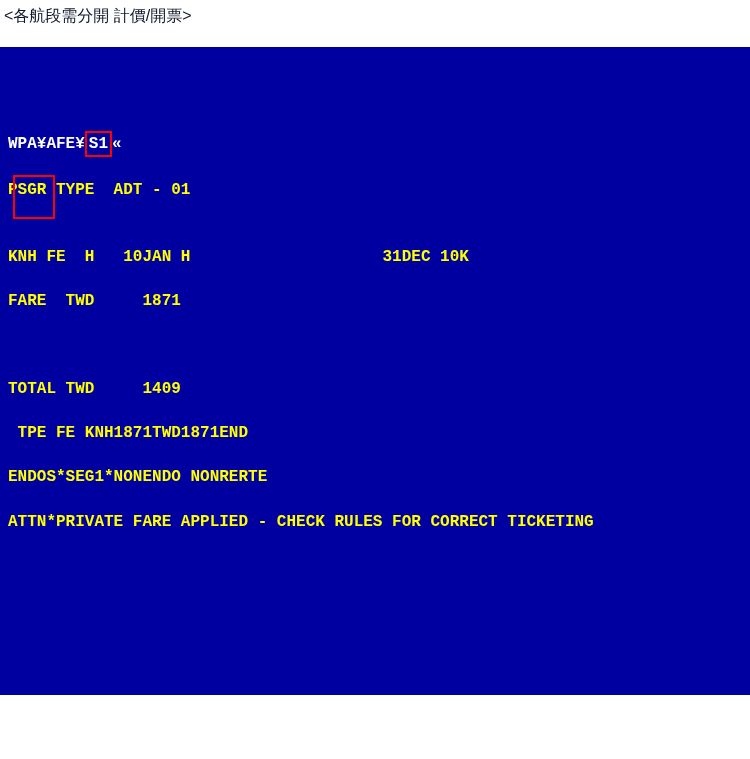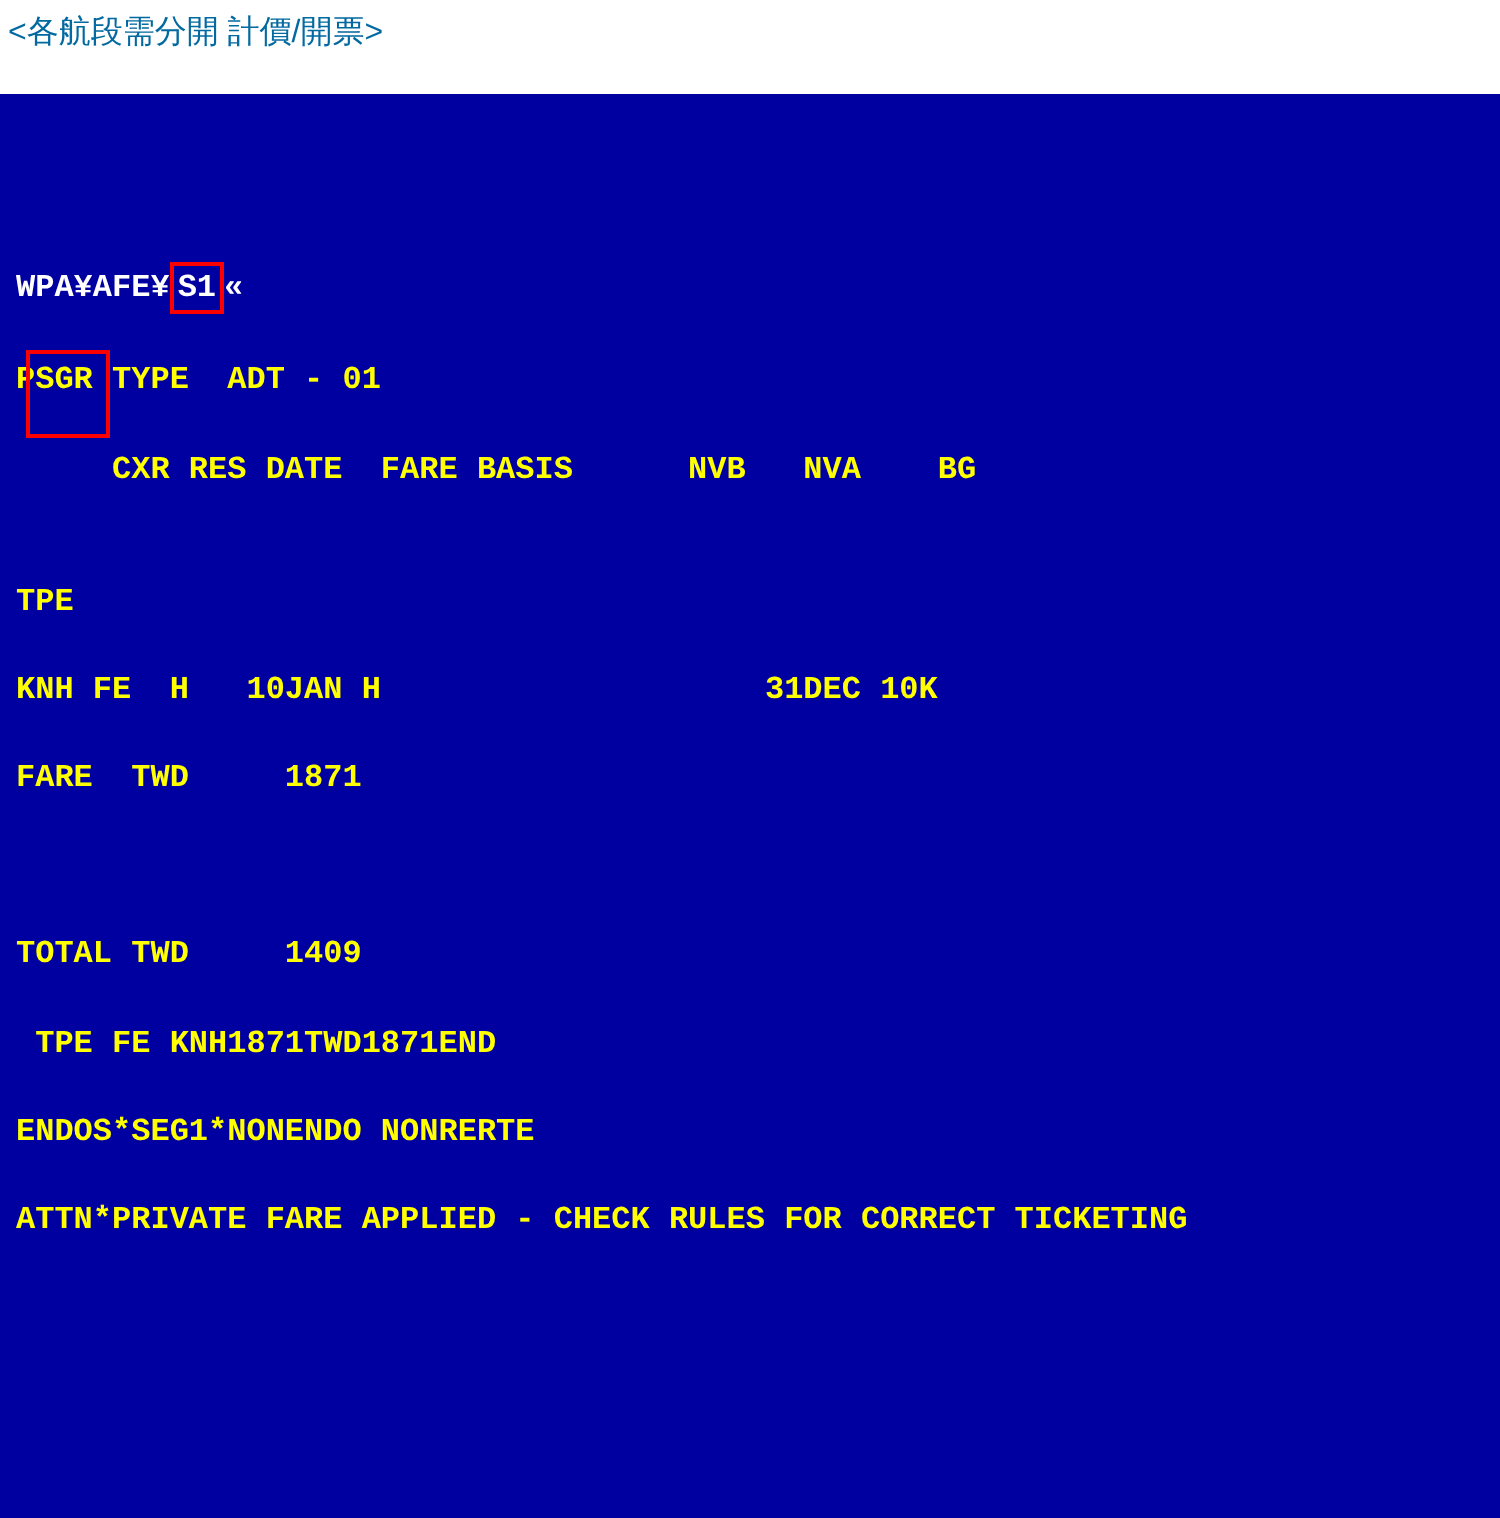--- a/index.html
+++ b/index.html
@@ -6,21 +6,21 @@
       margin: 0;
       padding: 0;
       box-sizing: border-box;
     }
     body {
       background: #ffffff;
       font-family: "Courier New", monospace;
       width: 750px;
     }
     .header-note {
-      color: #0369a1;
+      color: #0f172a;
       font-size: 16px;
       padding: 6px 4px 20px 4px;
       font-family: Arial, "Microsoft JhengHei", sans-serif;
     }
     .terminal {
       background: #0000a0;
       color: #ffff00;
       font-family: "Courier New", monospace;
       font-size: 16px;
       font-weight: bold;
@@ -54,23 +54,21 @@
 </head>
 <body>
 
 <div class="header-note">&lt;各航段需分開  計價/開票&gt;</div>
 
 <div class="terminal">
 
 <div class="segment">
 <div class="line cmd-line"><span>WPA¥AFE¥</span><span class="hl-box">S1</span><span>«</span></div>
 <div class="line">PSGR TYPE  ADT - 01</div>
-<div class="line">     CXR RES DATE  FARE BASIS      NVB   NVA    BG</div>
 <div class="route-box" style="top:66px;"></div>
-<div class="line">TPE</div>
 <div class="line"><span>KNH</span><span> FE  H   10JAN H                    31DEC 10K</span></div>
 <div class="line">FARE  TWD     1871</div>
 <div class="line"> </div>
 <div class="line">TOTAL TWD     1409</div>
 <div class="line"> TPE FE KNH1871TWD1871END</div>
 <div class="line">ENDOS*SEG1*NONENDO NONRERTE</div>
 <div class="line">ATTN*PRIVATE FARE APPLIED - CHECK RULES FOR CORRECT TICKETING</div>
 
 </div>
 

